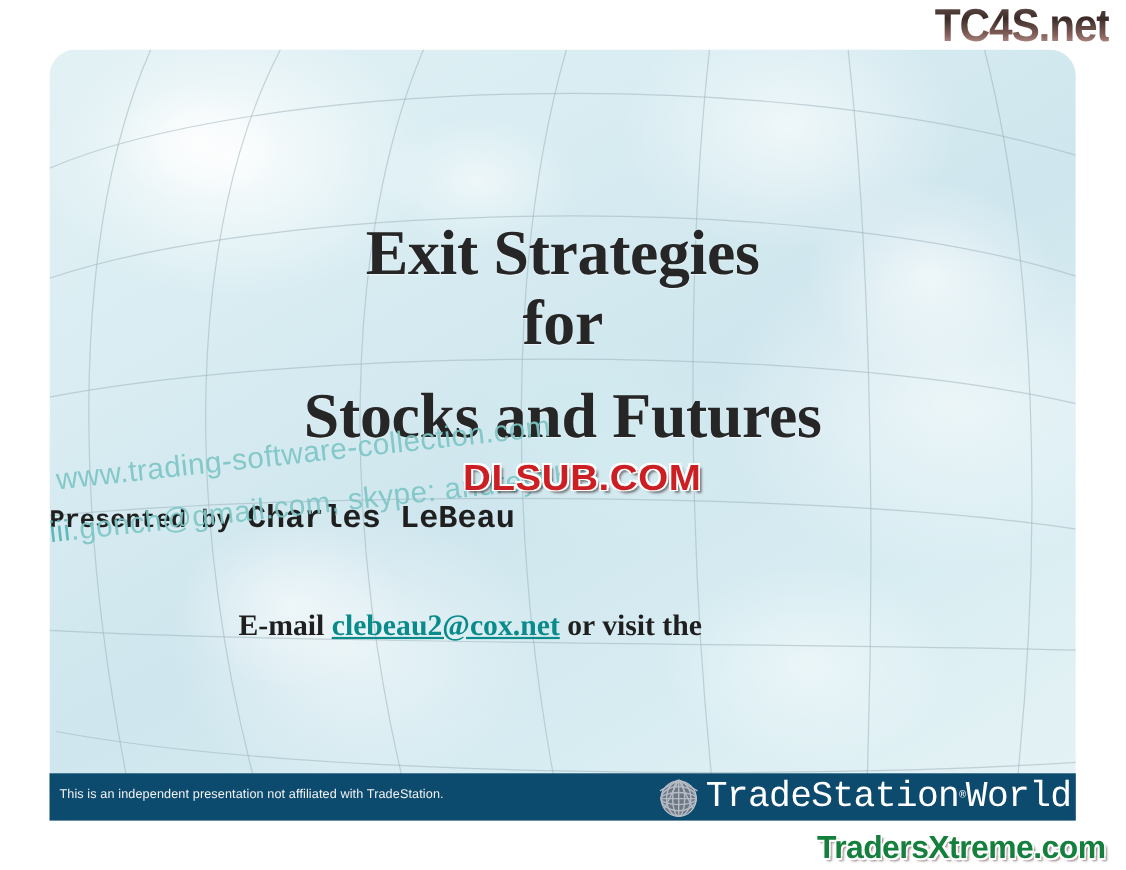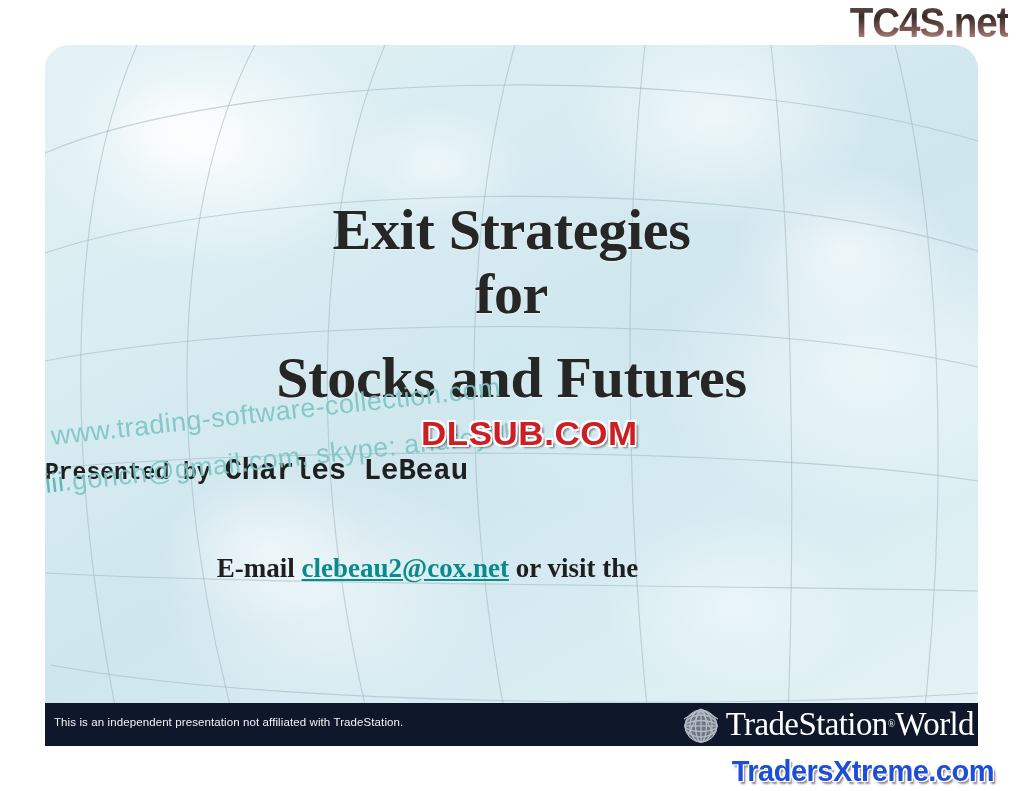--- a/index.html
+++ b/index.html
@@ -121,21 +121,21 @@
     text-underline-offset: 2px;
   }
 
   
   #footer-bar {
     position: absolute;
     left: 45px;
     top: 703px;
     width: 933px;
     height: 43px;
-    background: #0f172a;
+    background: #0c4a6e;
     overflow: hidden;
   }
   #footer-note {
     position: absolute;
     left: 9px;
     top: 13px;
     color: #f2f2f2;
     font-family: "Liberation Sans", sans-serif;
     font-size: 11.5px;
     letter-spacing: 0.1px;
@@ -155,21 +155,21 @@
     flex: 0 0 auto;
   }
   #tsw-globe ellipse, #tsw-globe circle, #tsw-globe path {
     fill: none;
     stroke: #b4bcc6;
     stroke-width: 1.3;
   }
   #tsw-globe .ball { fill: #6e7783; stroke: none; }
   #tsw-text {
     color: #ffffff;
-    font-family: Liberation Serif, serif;
+    font-family: Liberation Mono, monospace;
     font-size: 33px;
     line-height: 33px;
     letter-spacing: -0.6px;
     white-space: nowrap;
     position: relative;
     top: -1px;
   }
   #tsw-text sup {
     font-size: 10px;
     vertical-align: 8px;
@@ -207,28 +207,28 @@
     letter-spacing: -1.2px;
     transform: scaleX(0.92);
     transform-origin: right top;
     color: #4a3732;
     white-space: nowrap;
     z-index: -1;
   }
 
   #wm-tx {
     position: absolute;
-    right: 30px;
+    right: 19px;
     bottom: 4px;
     font-family: "Liberation Sans", sans-serif;
     font-weight: bold;
     font-size: 29px;
     line-height: 32px;
     letter-spacing: -0.5px;
-    color: #1d4ed8;
+    color: #15803d;
     white-space: nowrap;
     text-shadow:
       -1.4px -1.4px 0 #ffffff,
        1.4px -1.4px 0 #ffffff,
       -1.4px  1.4px 0 #ffffff,
        1.4px  1.4px 0 #ffffff,
        2.6px  2.6px 2px rgba(60,30,28,0.55);
   }
 
   #wm-dlsub {

